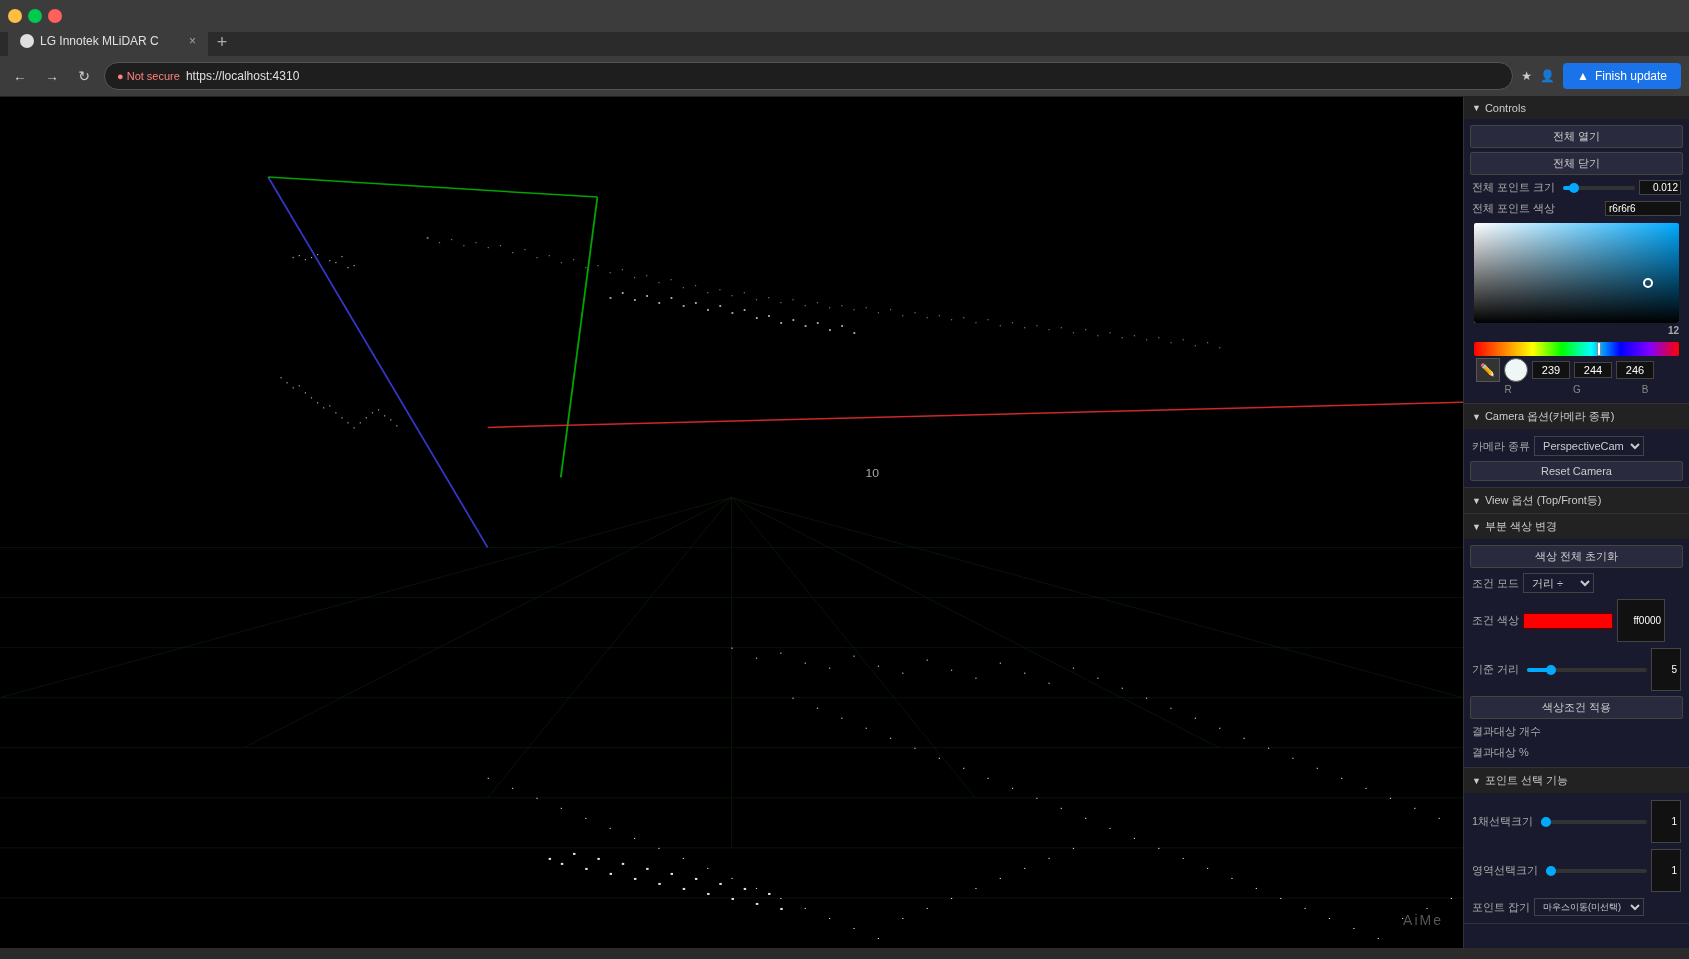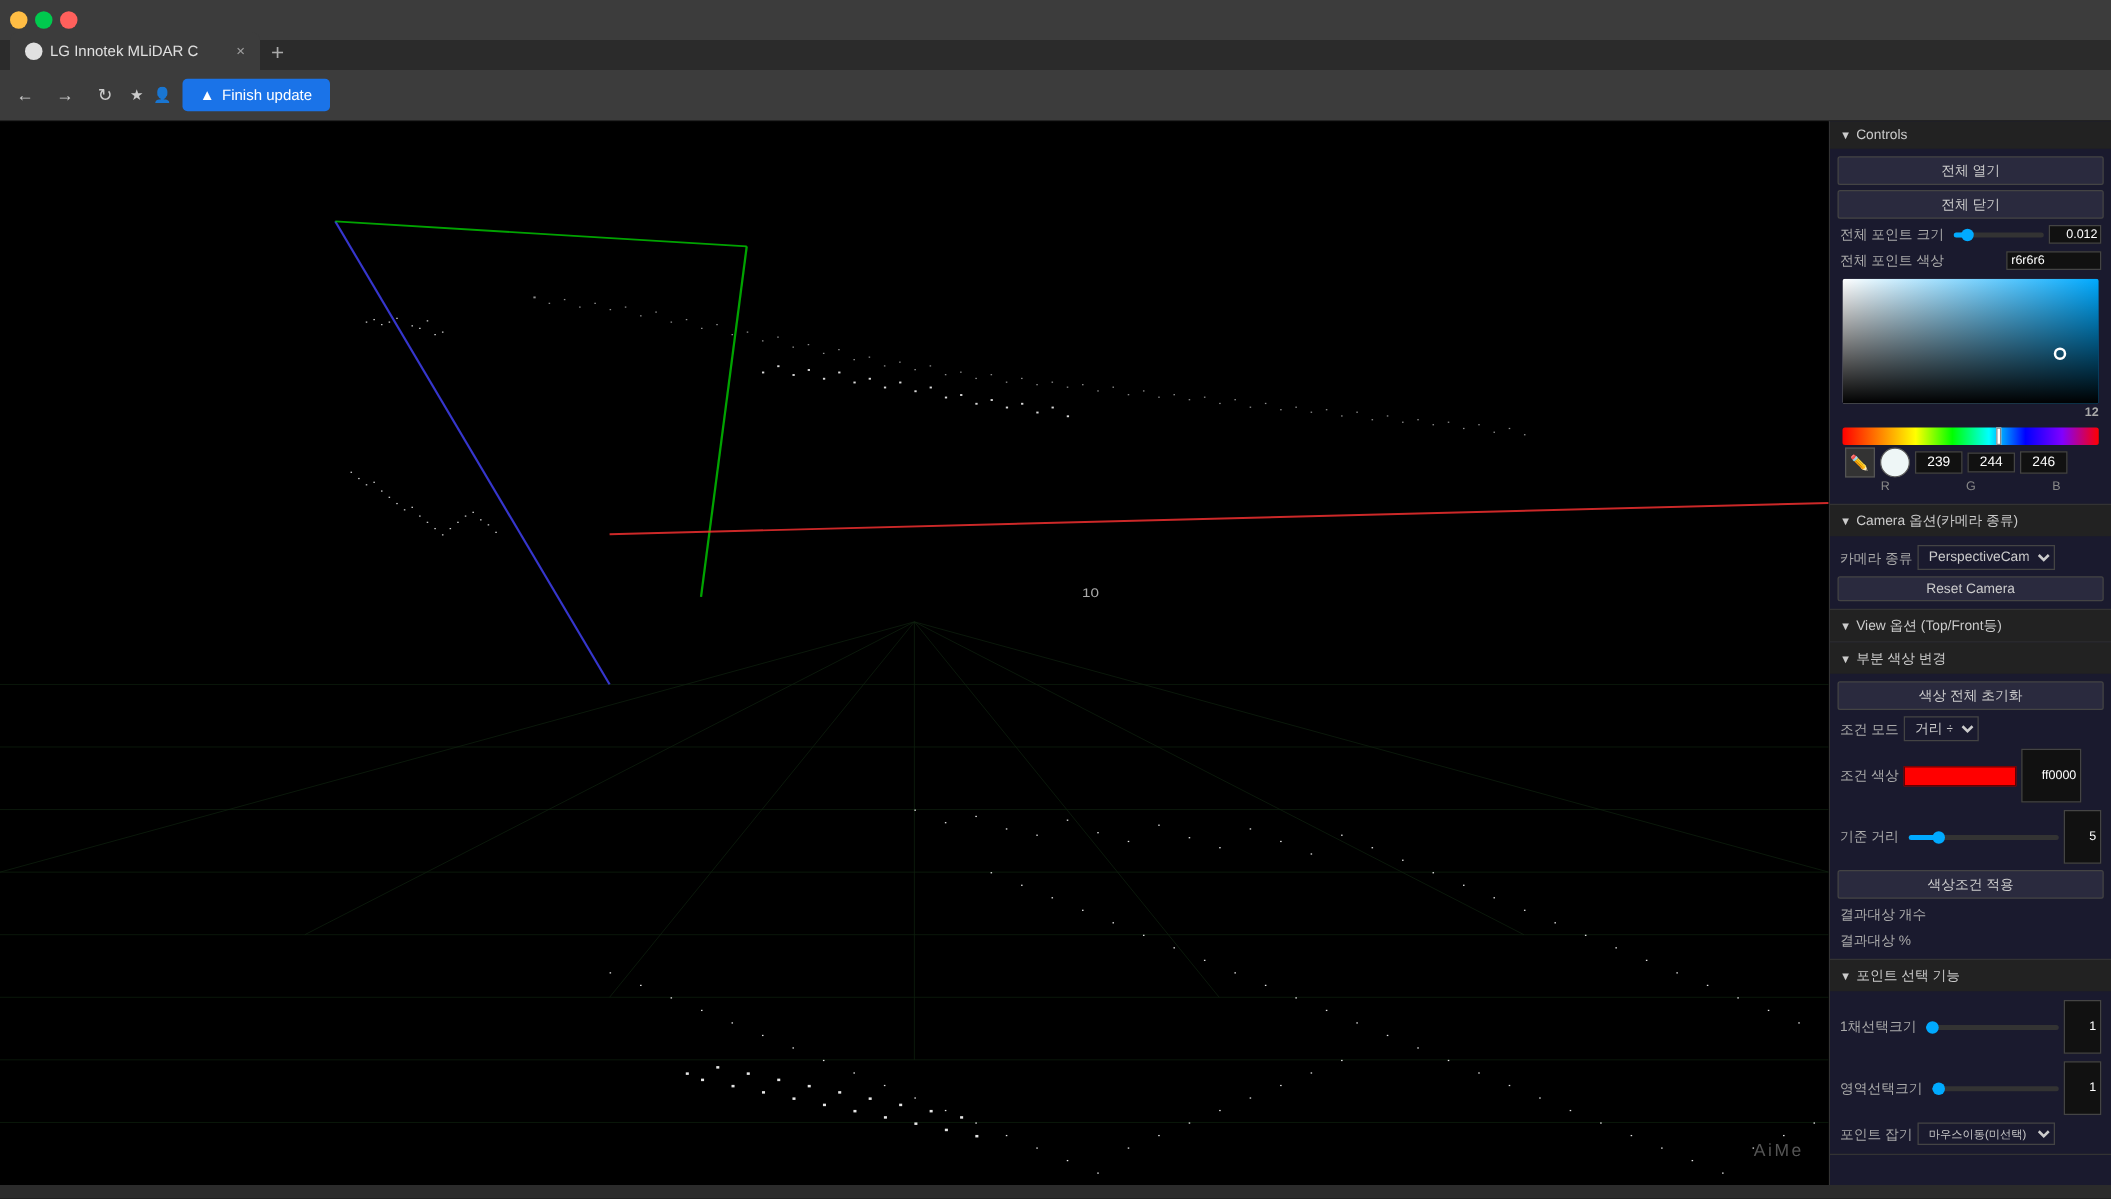--- a/index.html
+++ b/index.html
@@ -101,20 +101,24 @@
       <span class="favicon"></span>
       <span>LG Innotek MLiDAR C</span>
       <span class="tab-close">×</span>
     </div>
     <div class="tab-new">+</div>
   </div>
   <div class="address-bar">
     <button class="nav-btn">←</button>
     <button class="nav-btn">→</button>
     <button class="nav-btn">↻</button>
+    <div class="address-input">
+      <span class="not-secure">● Not secure</span>
+      <span class="url-text">https://localhost:4310</span>
+    </div>
     <div class="address-right">
       <span style="color:#ccc;cursor:pointer;">★</span>
       <span style="color:#ccc;cursor:pointer;">👤</span>
       <button class="finish-btn">
         <span>▲</span>
         <span>Finish update</span>
       </button>
     </div>
   </div>
 </div>
@@ -496,21 +500,21 @@
     <div class="panel-section">
       <div class="section-header">
         <span class="chevron">▼</span>
         <span>부분 색상 변경</span>
       </div>
       <div class="section-content">
         <button class="panel-btn">색상 전체 초기화</button>
 
         <div class="panel-row">
           <span class="panel-label">조건 모드</span>
-          <select class="select-input" style="width:60px;">
+          <select class="select-input" style="width:71px;">
             <option>거리 ÷</option>
           </select>
         </div>
 
         <div class="panel-row">
           <span class="panel-label">조건 색상</span>
           <div class="red-bar"></div>
           <input class="small-input" value="ff0000" style="width: 48px; background: rgb(17, 17, 17); border: 1px solid rgb(68, 68, 68); color: rgb(255, 255, 255); font-size: 10px;">
         </div>
 

